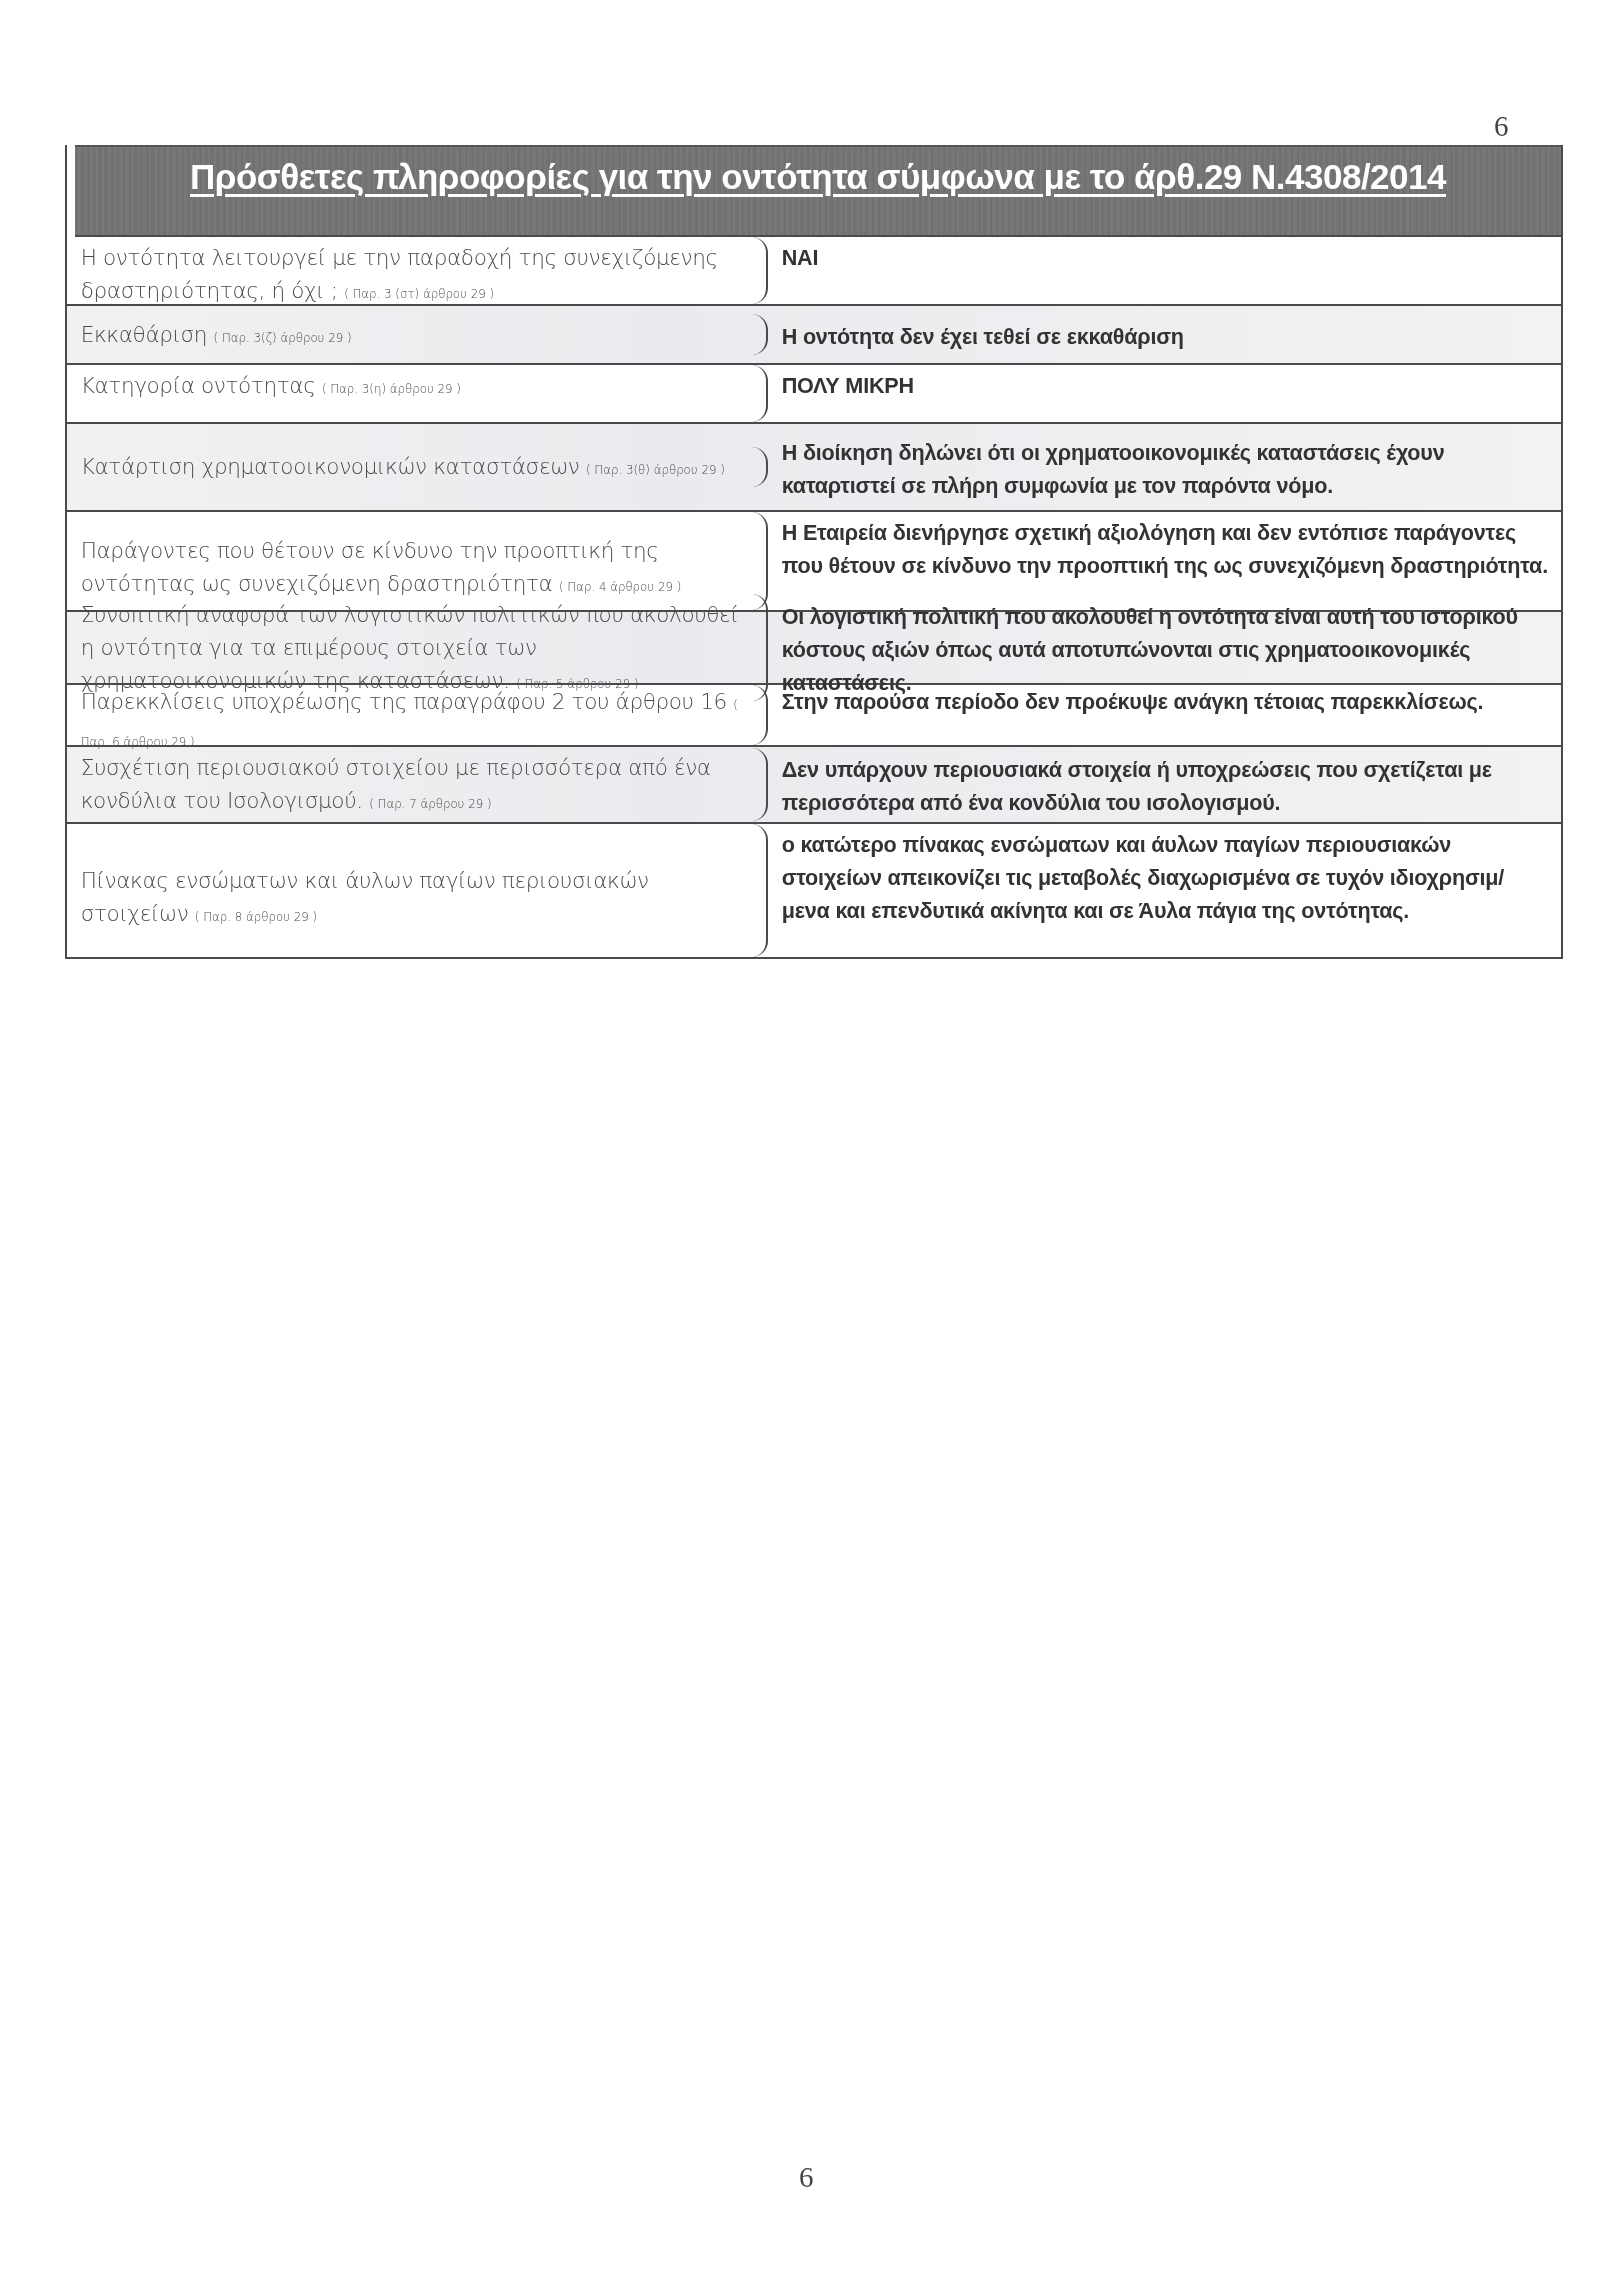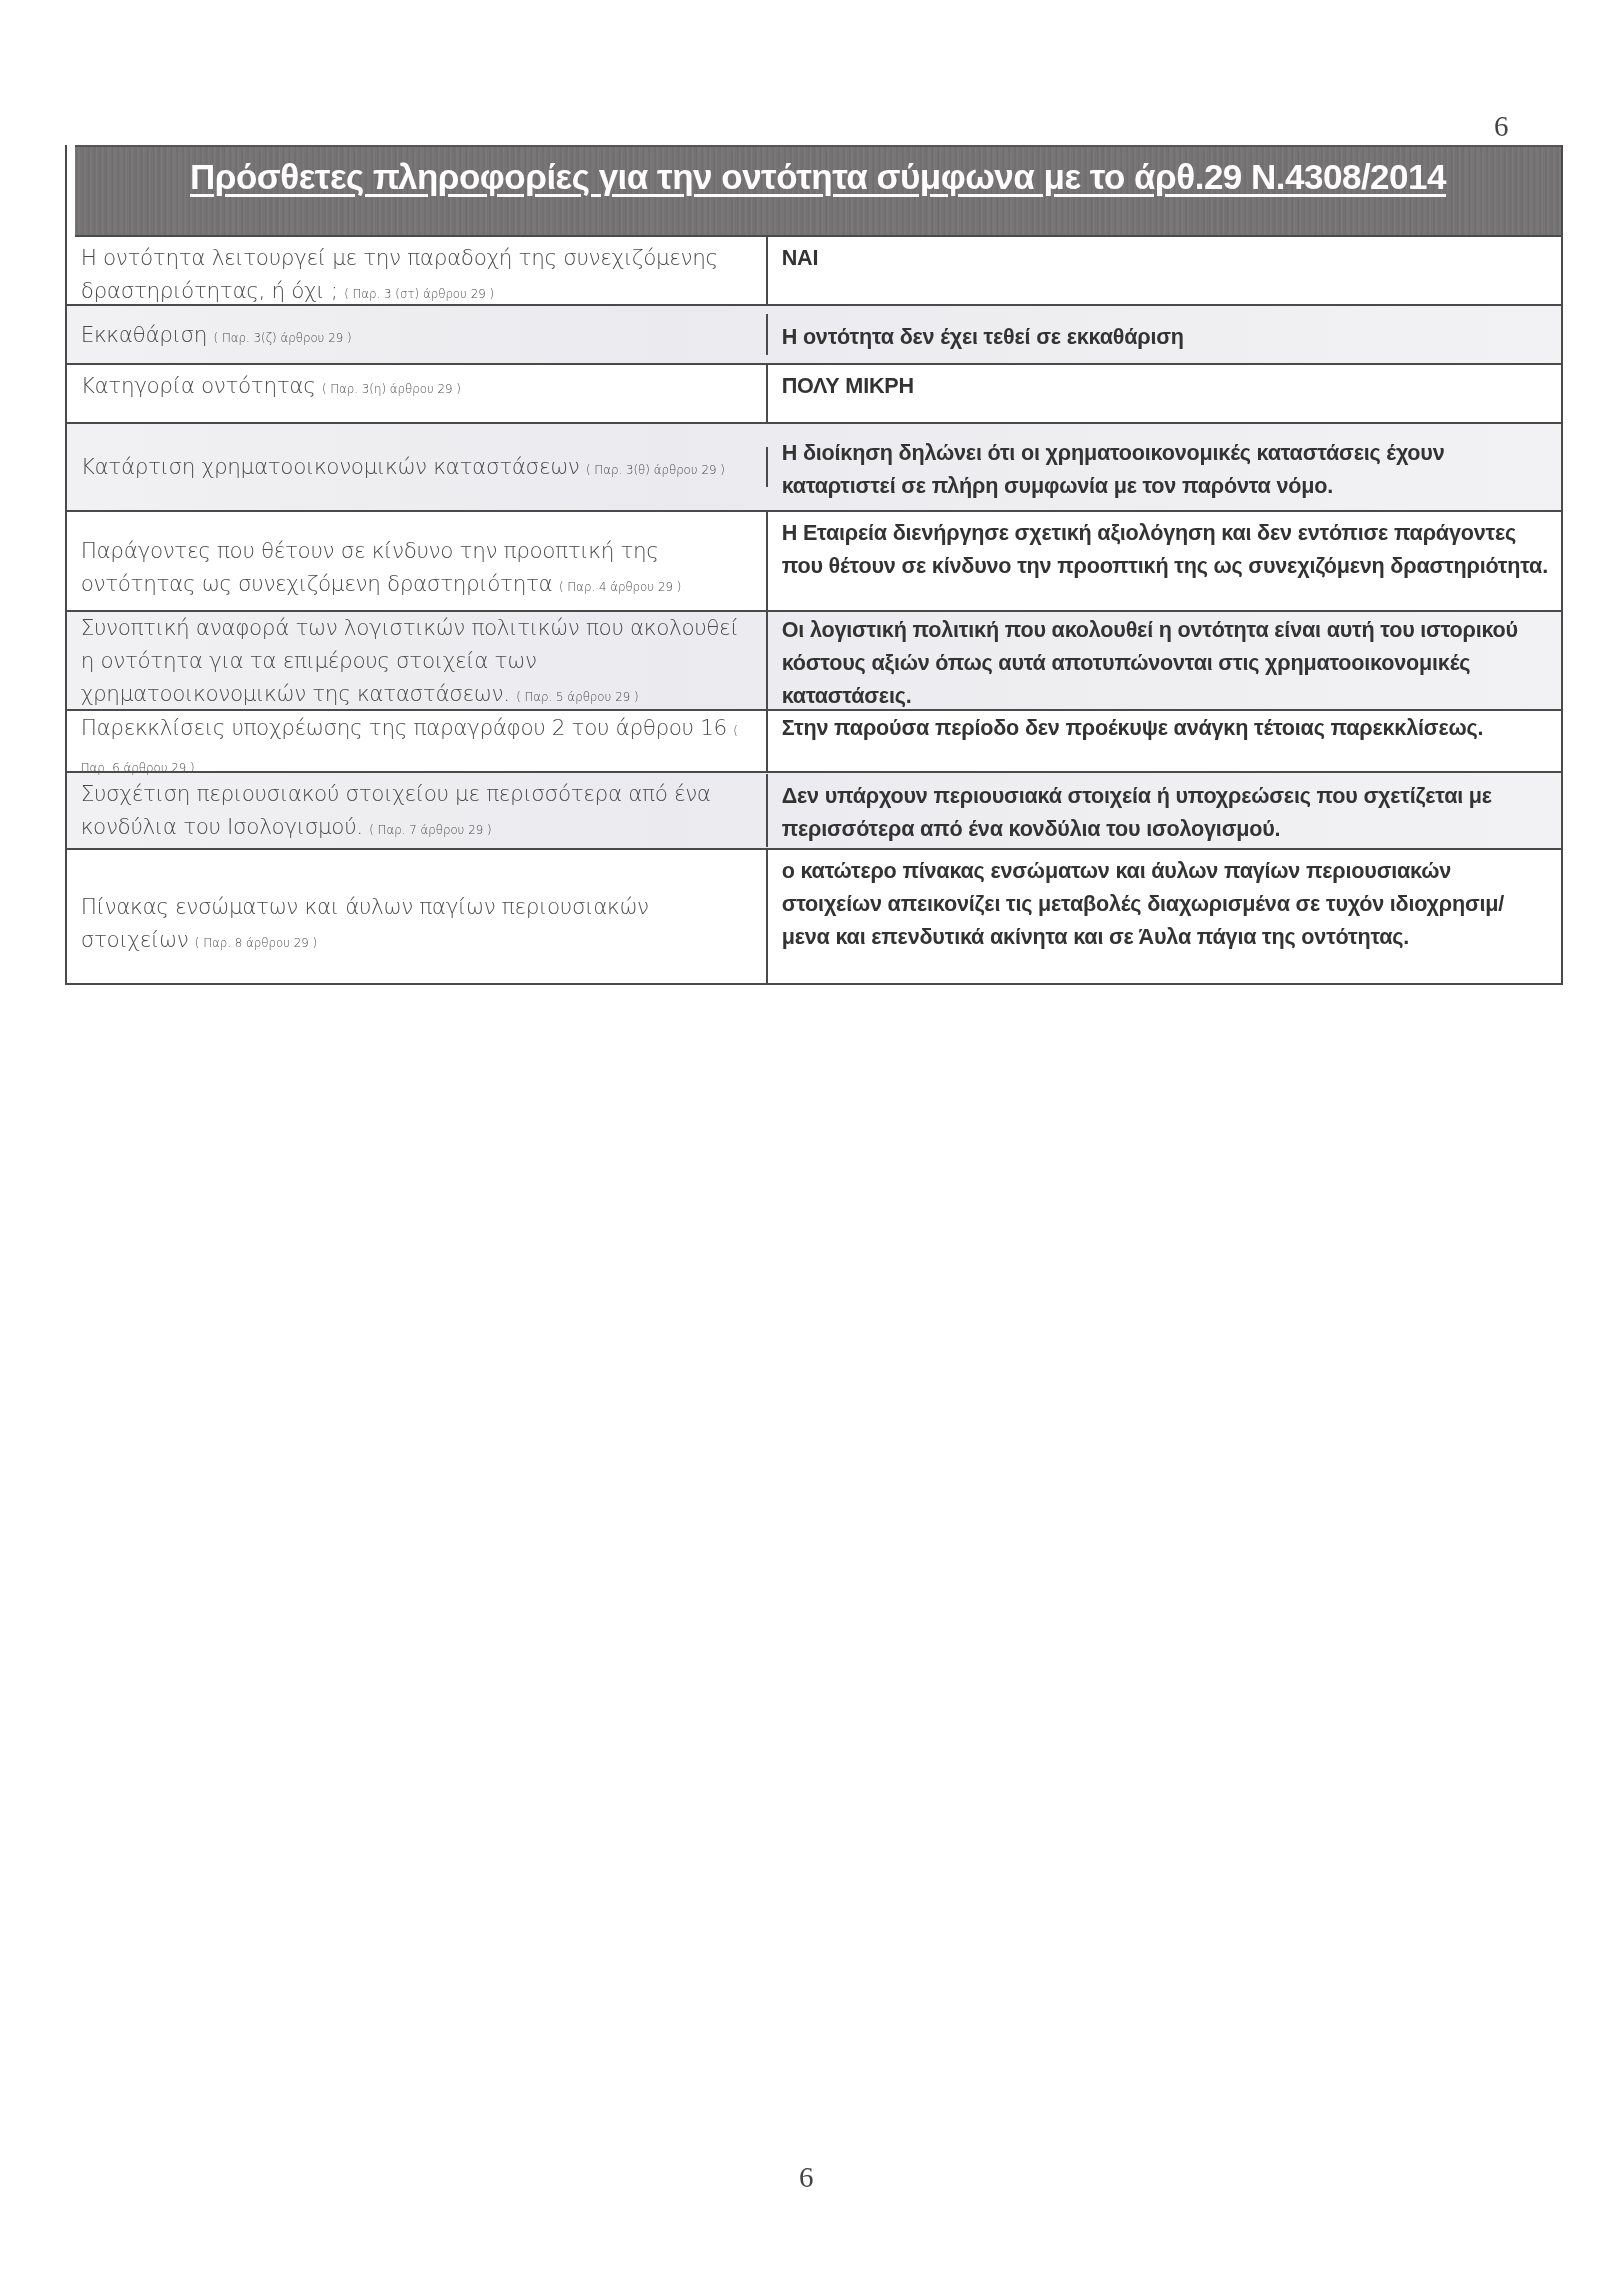--- a/index.html
+++ b/index.html
@@ -33,21 +33,21 @@
     text-decoration-thickness: 2.9px; text-underline-offset: 4.9px;
     letter-spacing: -0.5px;
   }
   .row { display: flex; box-sizing: border-box; border-bottom: 2px solid #4a4a4a; }
   .row:last-child { border-bottom: none; }
   .row.shade { background: linear-gradient(90deg, #f1f1f3, #ebebef 40%, #f2f2f4); align-items: center; }
   .c1 {
     width: 701px; box-sizing: border-box; padding: 3.9px 11.8px 0 13.7px;
     border-right: 2px solid #4a4a4a;
     font-family: "DejaVu Sans", sans-serif; font-size: 21.6px; line-height: 33px;
-    color: #4a4a4a; font-weight: 300; letter-spacing: -0.4px;
+    color: #4a4a4a; font-weight: 300; letter-spacing: -0.4px; border-radius: 16px;
   }
   .c1 .ref { font-size: 11.8px; color: #4a4a4a; letter-spacing: 0; }
   .c2 {
     flex: 1; box-sizing: border-box; padding: 3.9px 9.8px 0 13.7px;
     font-family: "Liberation Sans", sans-serif; font-weight: bold;
     font-size: 21.6px; line-height: 33px; color: #333; letter-spacing: -0.2px; border-radius: 32px;
   }
   .vcenter { display: flex; flex-direction: column; justify-content: center; padding-top: 16px; }
 </style>
 </head>
@@ -80,21 +80,21 @@
     <div class="c2">Η διοίκηση δηλώνει ότι οι χρηματοοικονομικές καταστάσεις έχουν καταρτιστεί σε πλήρη συμφωνία με τον παρόντα νόμο.</div>
   </div>
 
   <div class="row" style="height:100px">
     <div class="c1 vcenter">
         <div><span>Παράγοντες που θέτουν σε κίνδυνο την προοπτική της οντότητας ως συνεχιζόμενη δραστηριότητα</span> <span class="ref">( Παρ. 4  άρθρου 29 )</span></div>
       </div>
     <div class="c2">Η Εταιρεία διενήργησε σχετική αξιολόγηση και δεν εντόπισε παράγοντες που θέτουν σε κίνδυνο την προοπτική της ως συνεχιζόμενη δραστηριότητα.</div>
   </div>
 
-  <div class="row shade" style="height:99px">
+  <div class="row shade" style="height:73px">
     <div class="c1"><span>Συνοπτική αναφορά των λογιστικών πολιτικών που ακολουθεί η οντότητα για τα επιμέρους στοιχεία των χρηματοοικονομικών της καταστάσεων.</span> <span class="ref">( Παρ. 5  άρθρου 29 )</span></div>
     <div class="c2">Οι λογιστική πολιτική που ακολουθεί η οντότητα είναι αυτή του ιστορικού κόστους αξιών όπως αυτά αποτυπώνονται στις χρηματοοικονομικές καταστάσεις.</div>
   </div>
 
   <div class="row" style="height:62px">
     <div class="c1" style="padding-top:0"><span>Παρεκκλίσεις υποχρέωσης της παραγράφου 2 του άρθρου 16</span> <span class="ref">( Παρ. 6  άρθρου 29 )</span></div>
     <div class="c2" style="padding-top:0">Στην παρούσα περίοδο δεν προέκυψε ανάγκη τέτοιας παρεκκλίσεως.</div>
   </div>
 
   <div class="row shade" style="height:77px">

